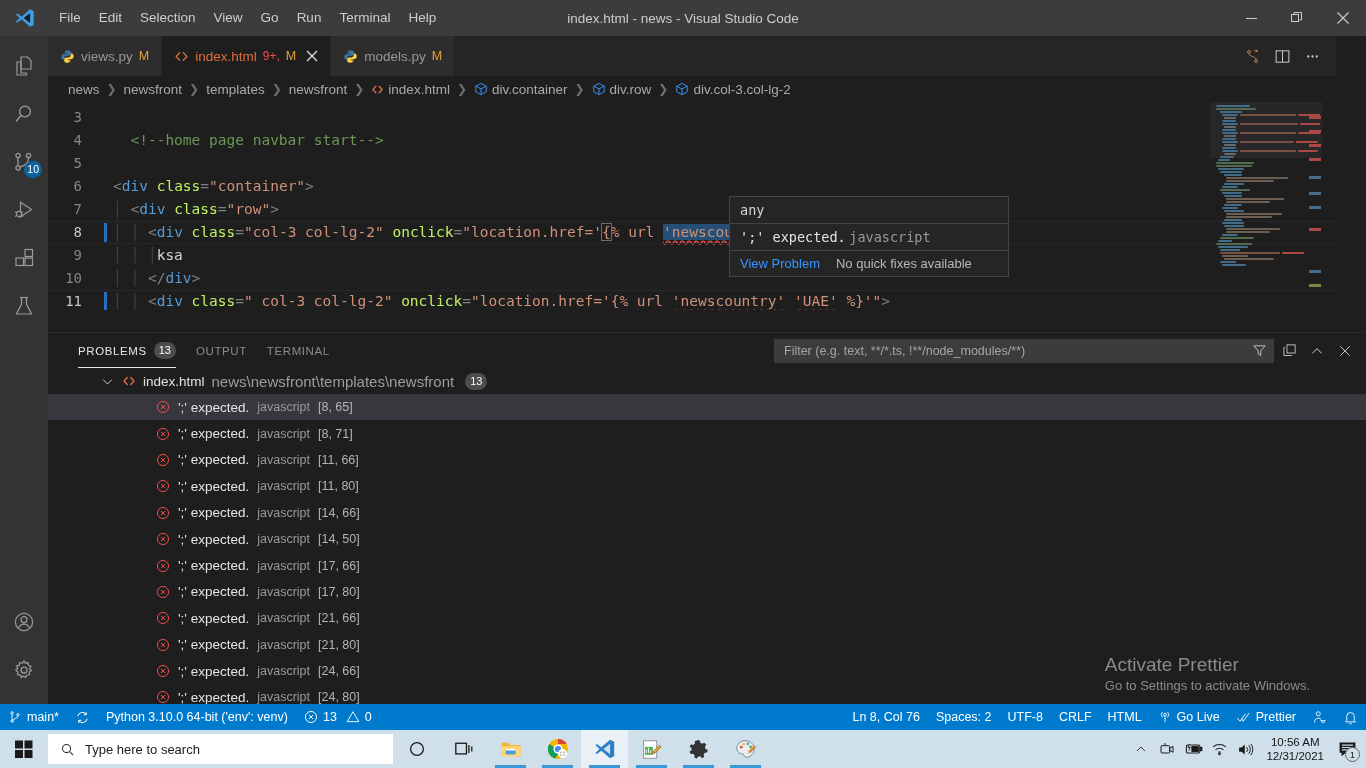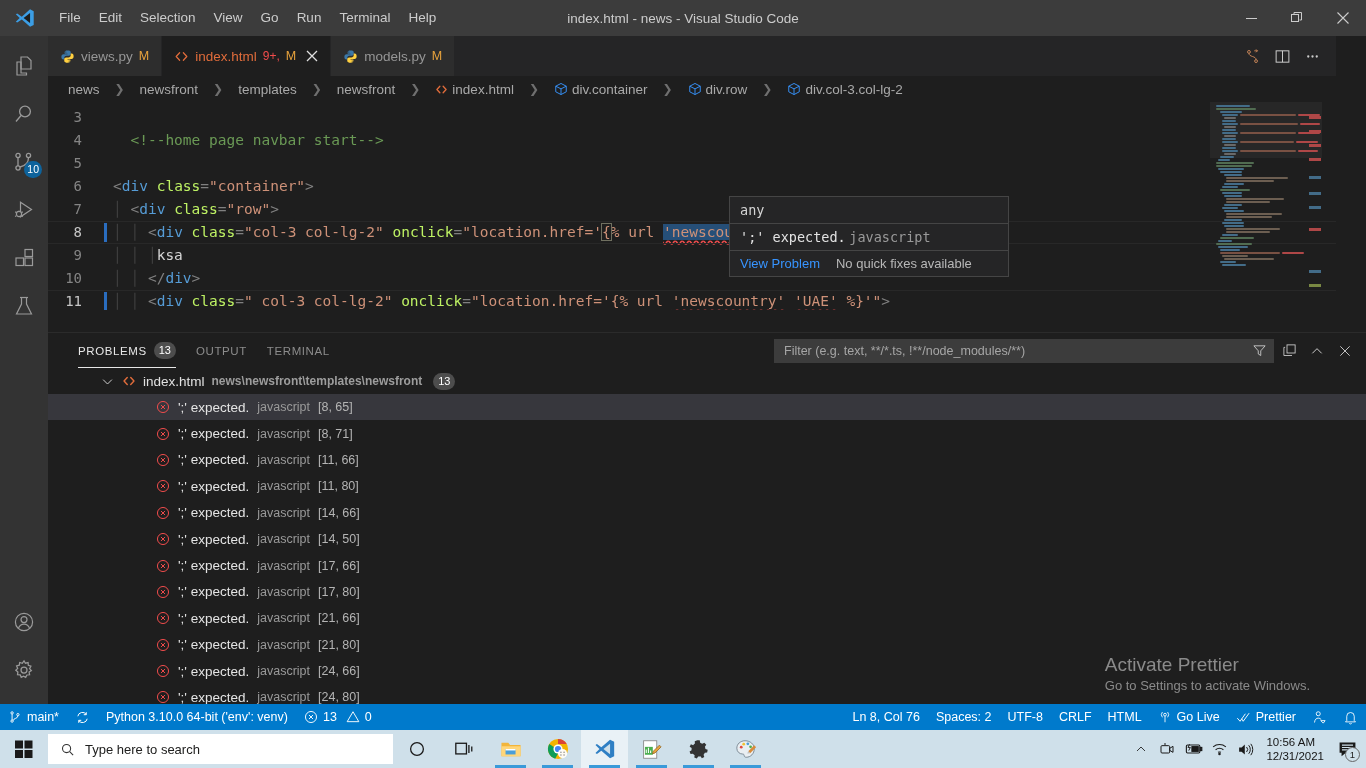--- a/index.html
+++ b/index.html
@@ -83,21 +83,21 @@
     align-items: center; gap: 2px; padding-right: 10px;
   }
   .tb-icon {
     width: 28px; height: 28px; display: flex; align-items: center; justify-content: center;
     color: #cccccc; cursor: pointer;
   }
 
   
   .breadcrumbs {
     height: 26px; background: #1e1e1e; display: flex; align-items: center;
-    padding-left: 20px; color: #a9a9a9; font-size: 13.5px; gap: 8px;
+    padding-left: 20px; color: #a9a9a9; font-size: 13.5px; gap: 0;
   }
   .bc-item { display: flex; align-items: center; gap: 4px; cursor: pointer; }
   .bc-sep { color: #6f6f6f; padding: 0 7px; font-size: 12px; }
 
   
   .code-region {
     position: relative; height: 208px; background: #1e1e1e; overflow: hidden;
   }
   .code-lines {
     font-family: "DejaVu Sans Mono", "Liberation Mono", monospace;
@@ -207,21 +207,21 @@
     width: 26px; height: 26px; display: flex; align-items: center; justify-content: center;
     color: #cccccc; cursor: pointer;
   }
 
   
   .problems-body { position: relative; height: 337px; overflow: hidden; }
   .file-row {
     height: 26px; display: flex; align-items: center; gap: 7px;
     padding-left: 70px; font-size: 13px; color: #cccccc; cursor: pointer;
   }
-  .file-path { color: #9d9d9d; font-size: 12px; font-weight: bold; }
+  .file-path { color: #9d9d9d; font-size: 15px; }
   .file-name { color: #e1e1e1; font-size: 13.5px; }
   .fbadge {
     background: #4d4d4d; color: #ffffff; border-radius: 9px;
     min-width: 19px; height: 17px; font-size: 11px; line-height: 17px;
     text-align: center; padding: 0 5px; margin-left: 4px;
   }
   .prob-row {
     height: 26.4px; display: flex; align-items: center; gap: 8px;
     padding-left: 108px; font-size: 13.5px; cursor: pointer;
   }
@@ -270,21 +270,21 @@
   .tb-app.active { background: rgba(255,255,255,.55); }
   .tb-underline {
     position: absolute; bottom: 0; left: 8px; right: 8px; height: 3px; background: #3a9ad9;
   }
   .tray {
     margin-left: auto; display: flex; align-items: center; gap: 0; padding-right: 4px;
     color: #1a1a1a;
   }
   .tray-icon { width: 26px; height: 38px; display: flex; align-items: center; justify-content: center; cursor: pointer; }
   .clock {
-    display: flex; flex-direction: column; justify-content: center;
+    display: flex; flex-direction: column; align-items: center; justify-content: center;
     font-size: 11.5px; line-height: 14px; color: #151515; padding: 0 8px; cursor: pointer;
   }
   .notif { width: 30px; height: 38px; display: flex; align-items: center; justify-content: center; position: relative; cursor: pointer; }
   .notif-count {
     position: absolute; right: 2px; bottom: 6px;
     width: 15px; height: 15px; border-radius: 8px; border: 1px solid #666;
     background: #cfe0ea; color: #222; font-size: 9.5px; line-height: 13px; text-align: center;
   }
 </style>
 </head>

